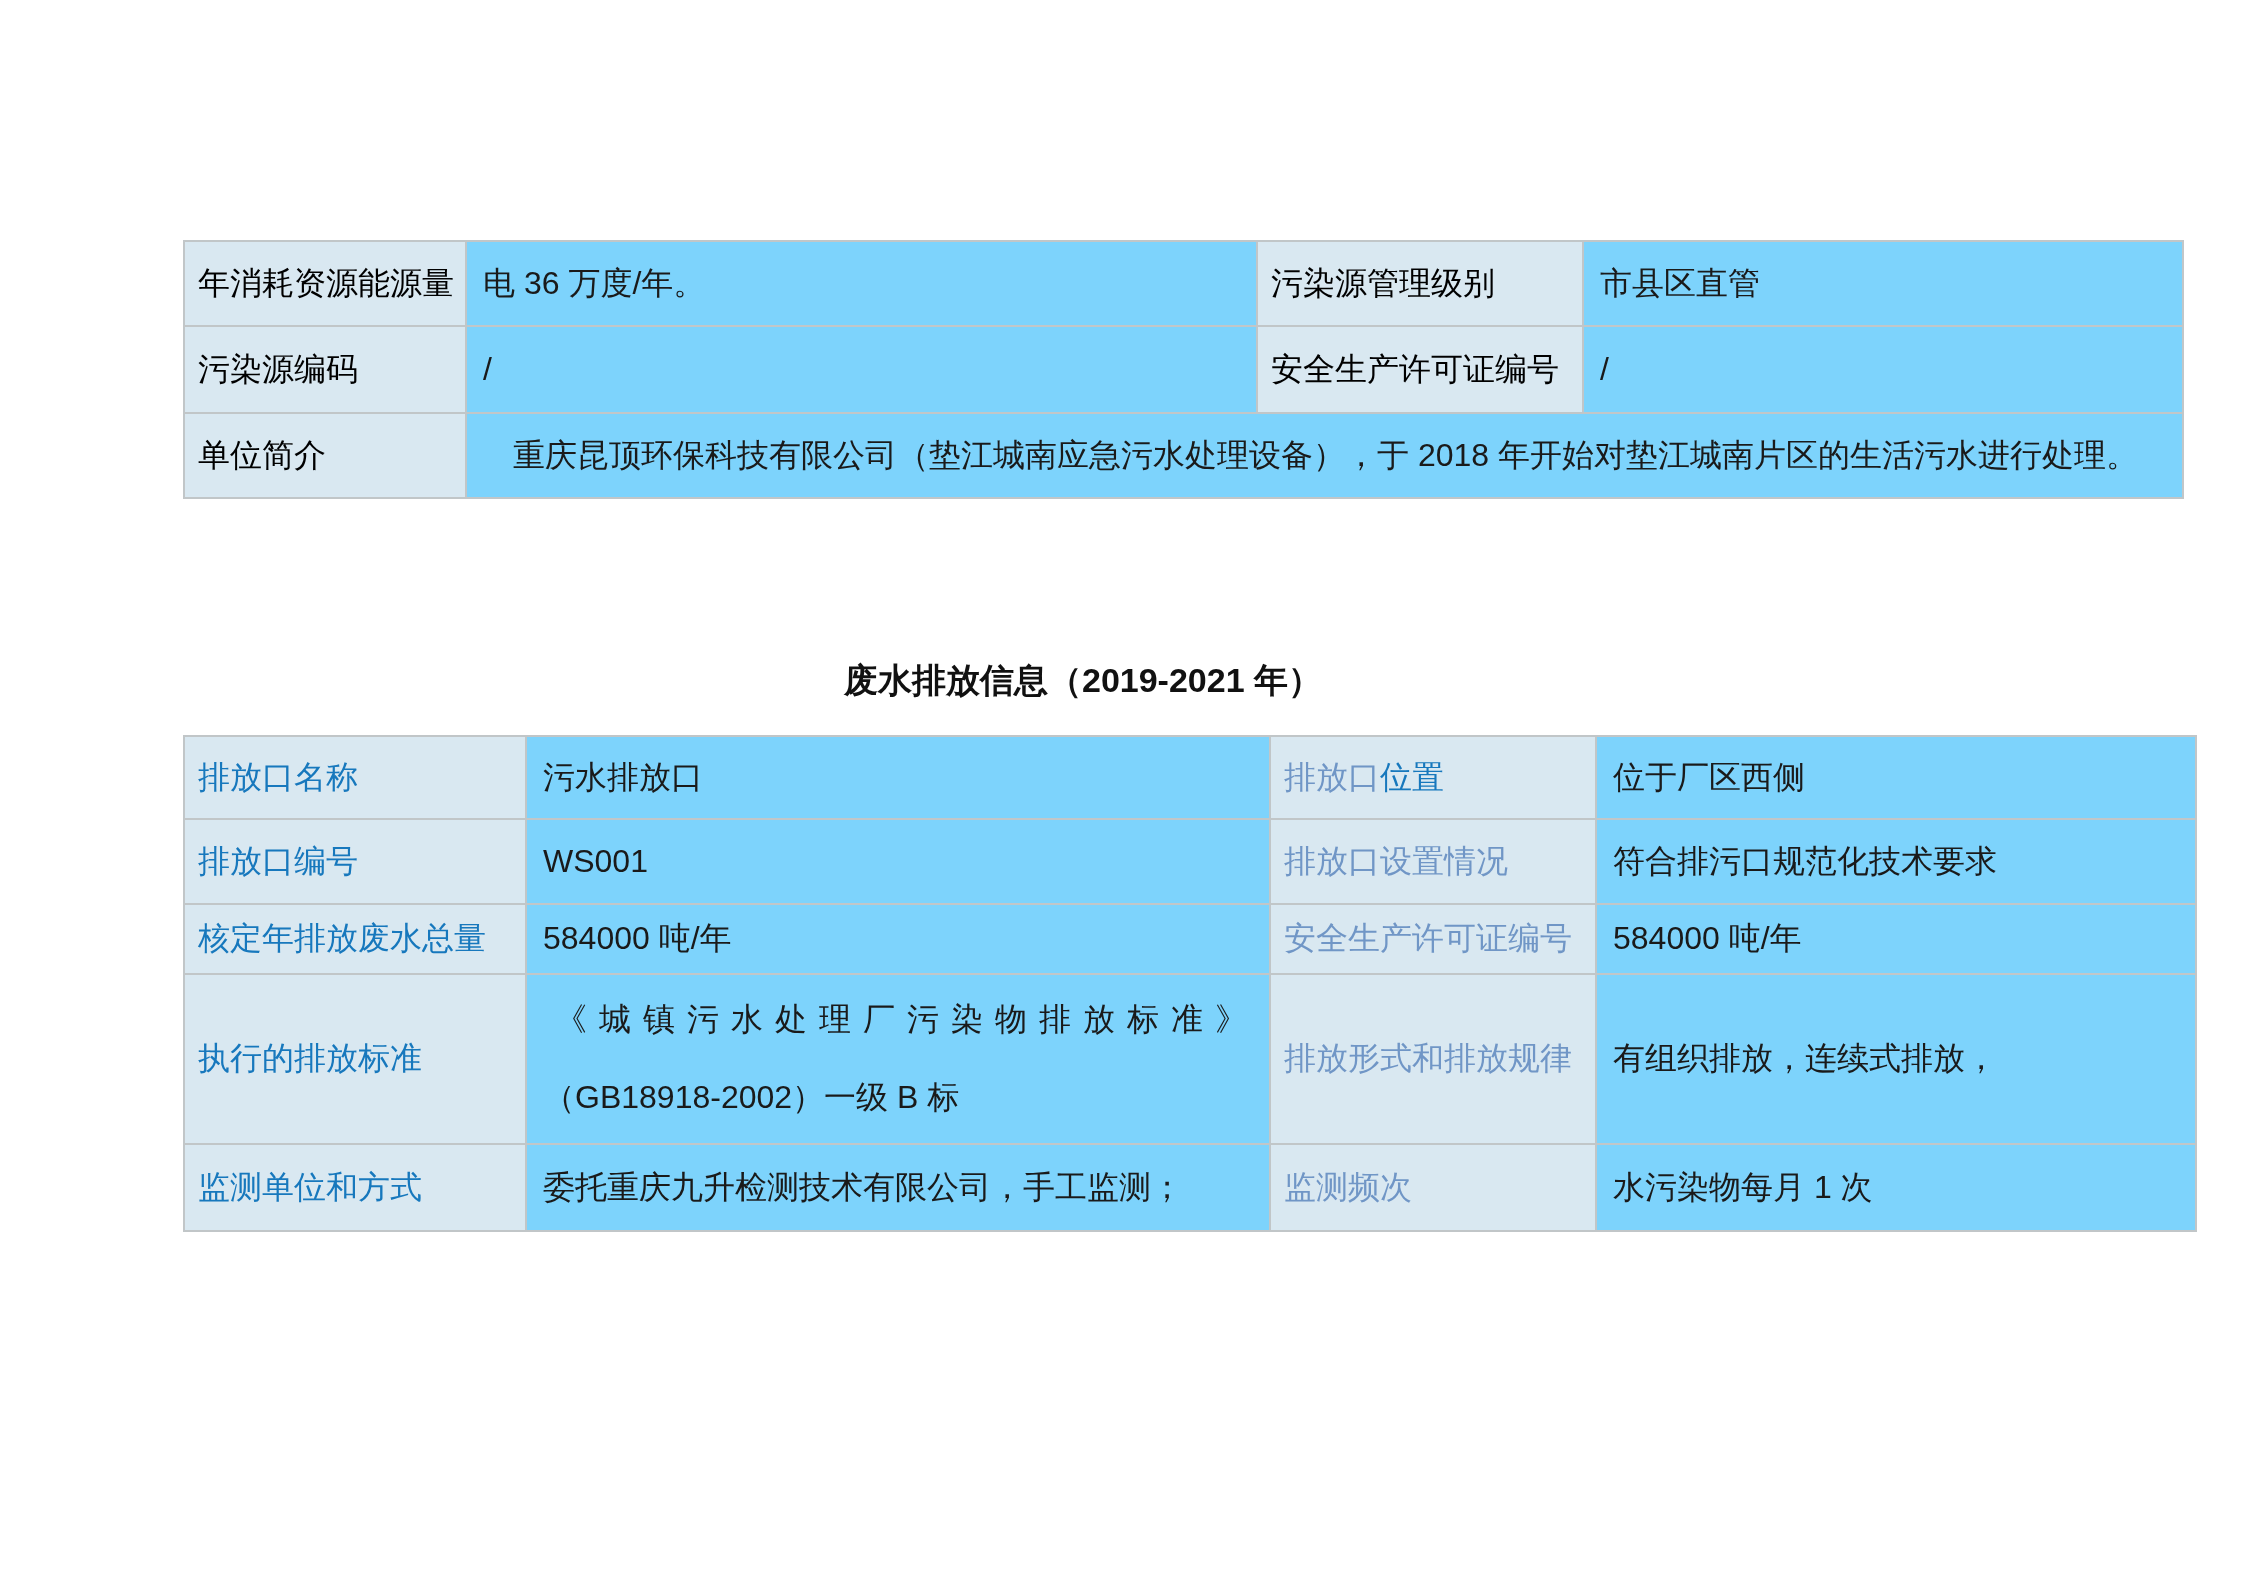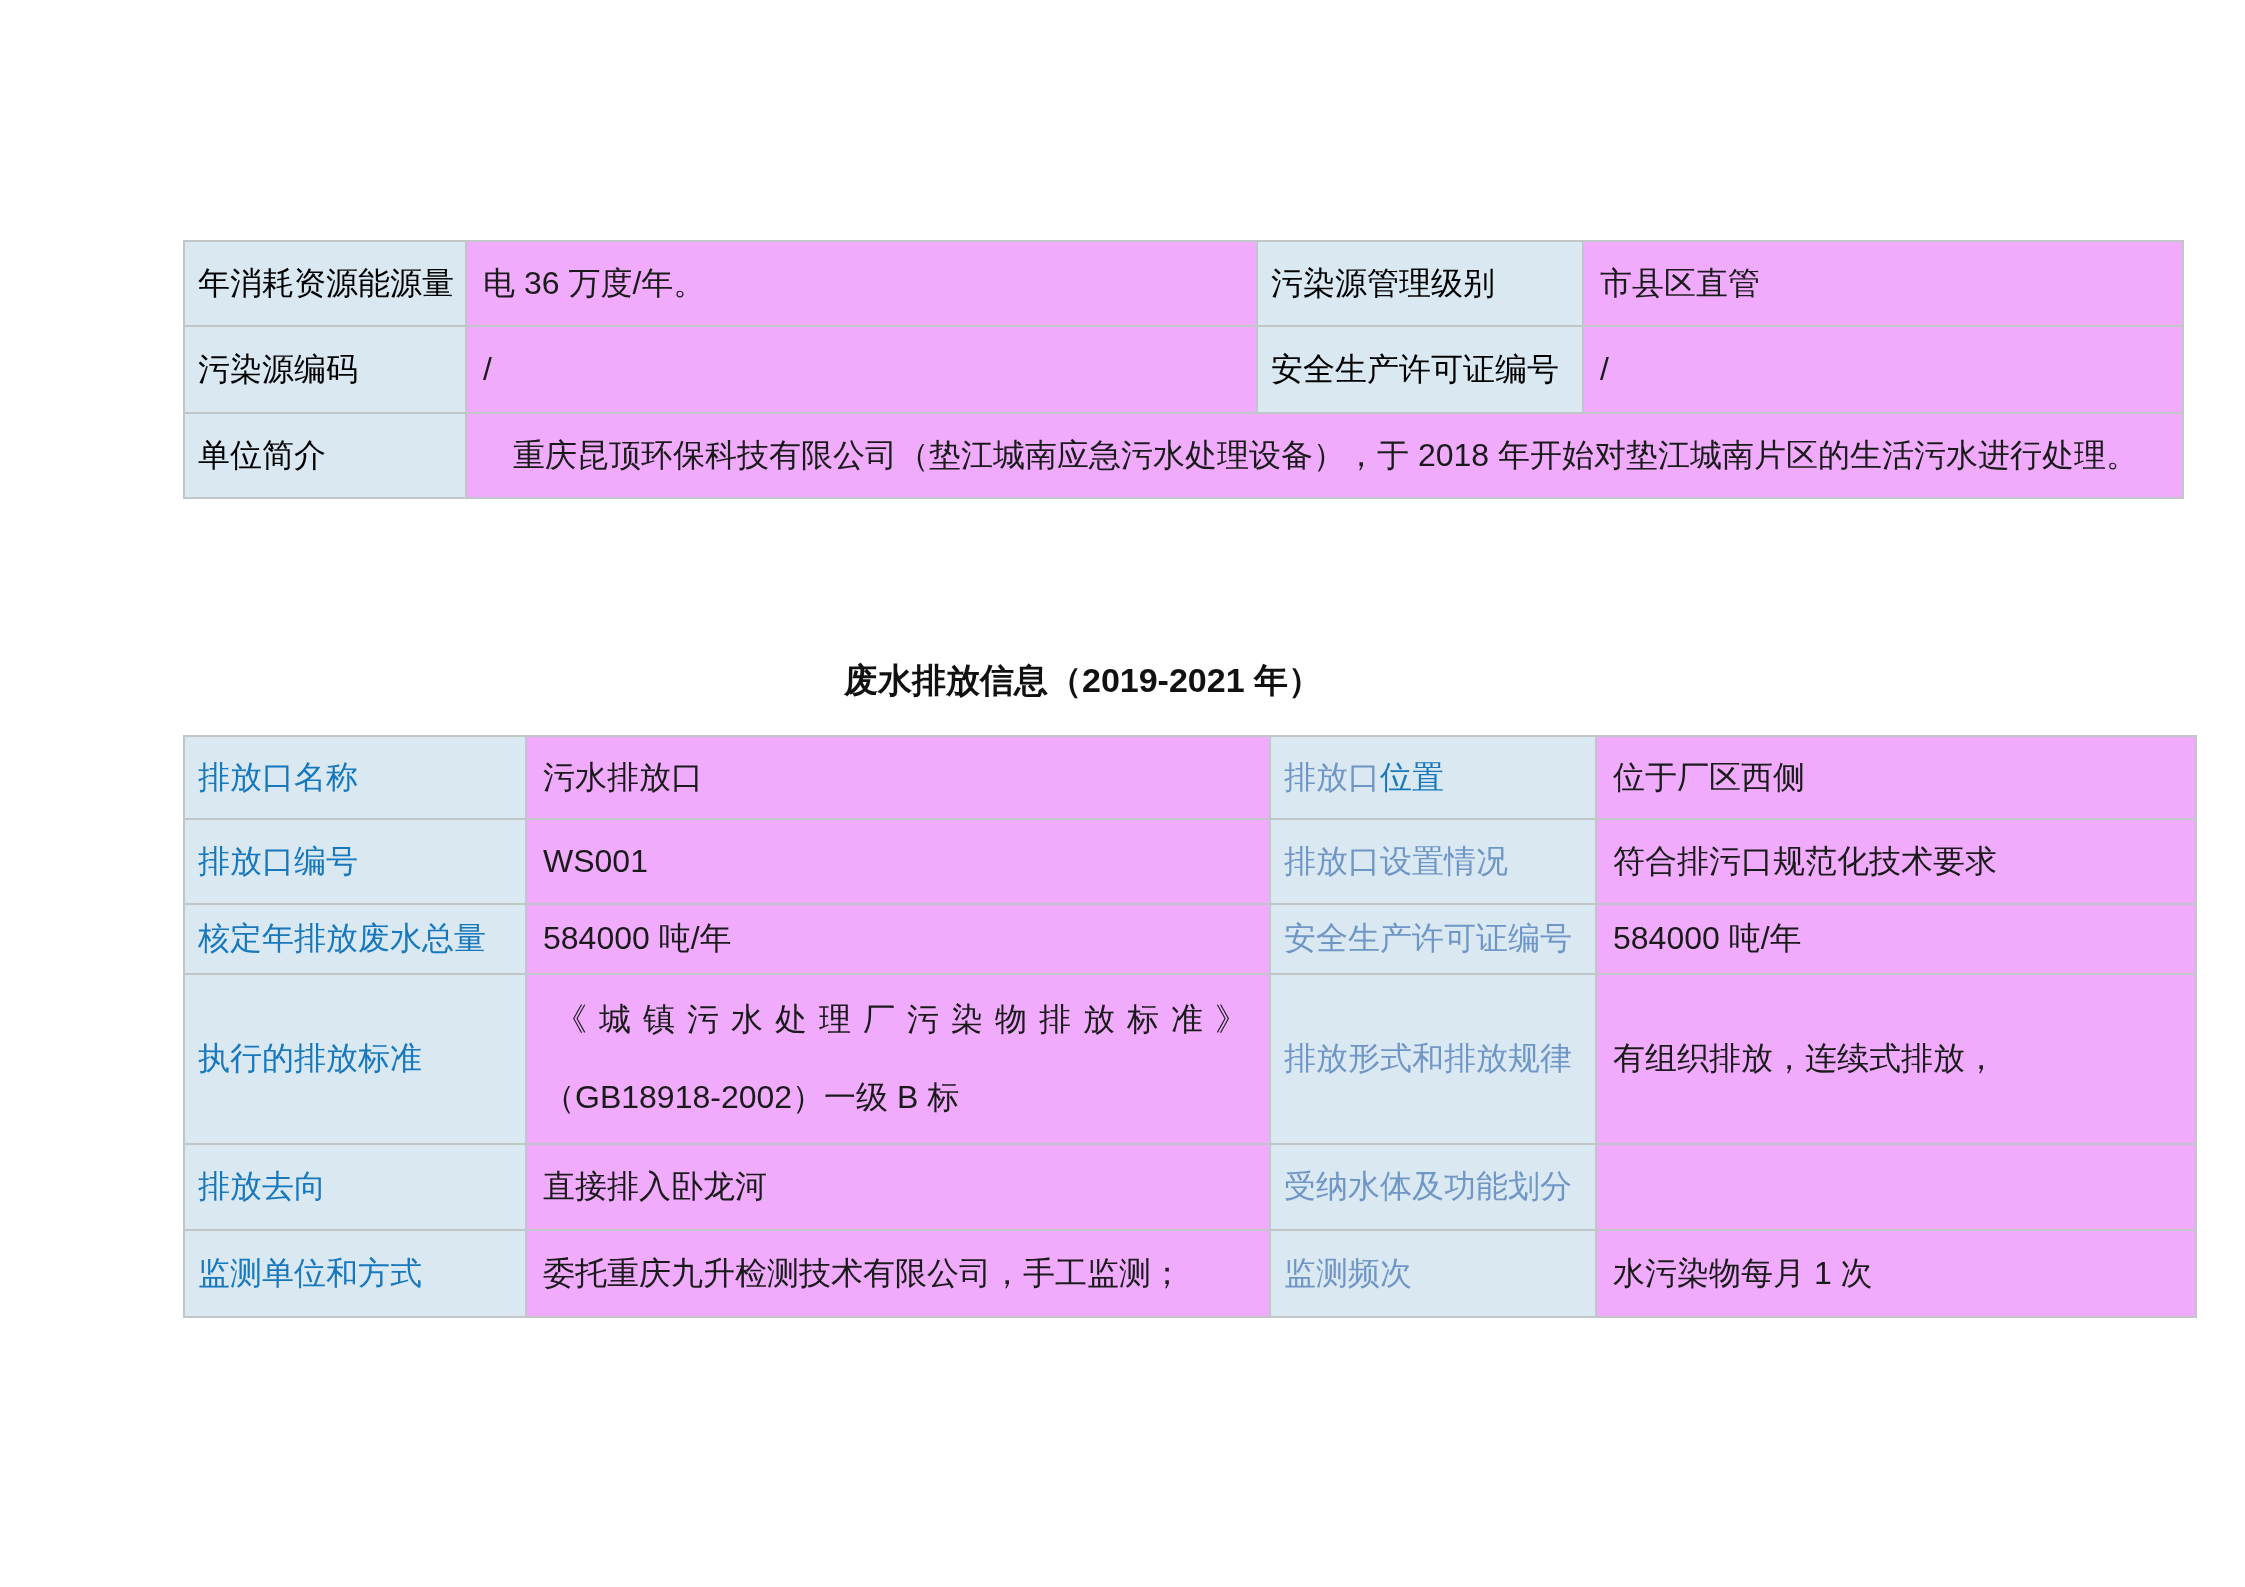--- a/index.html
+++ b/index.html
@@ -10,21 +10,21 @@
   }
   .tbl{
     position:absolute;left:183px;border-collapse:collapse;table-layout:fixed;
   }
   .tbl td{
     border:2px solid #c1c6c8;
     vertical-align:middle;
     font-size:32px;
     padding:4px 10px 4px 16px;
     overflow:hidden;
-    background:#f0abfc;
+    background:#7dd3fc;
   }
   .tbl td.lbl{
     background:#d9e8f1;
     padding-left:13px;
   }
   .steel{color:#000000;}
   .vivid{color:#1778bd;}
   .muted{color:#7096c6;}
   .t1{top:240px;}
   .t2{top:735px;}
@@ -99,26 +99,20 @@
   </tr>
   <tr style="height:170px">
     <td class="lbl vivid">执行的排放标准</td>
     <td>
       <div class="std-line1">《城镇污水处理厂污染物排放标准》</div>
       <div class="std-line2">（GB18918-2002）一级 B 标</div>
     </td>
     <td class="lbl muted">排放形式和排放规律</td>
     <td>有组织排放，连续式排放，</td>
   </tr>
-  <tr style="height:86px">
-    <td class="lbl vivid">排放去向</td>
-    <td class="serif-val">直接排入卧龙河</td>
-    <td class="lbl muted">受纳水体及功能划分</td>
-    <td></td>
-  </tr>
   <tr style="height:87px">
     <td class="lbl vivid">监测单位和方式</td>
     <td>委托重庆九升检测技术有限公司，手工监测；</td>
     <td class="lbl muted">监测频次</td>
     <td>水污染物每月 1 次</td>
   </tr>
 </tbody>
   </table>
 
 </body></html>

